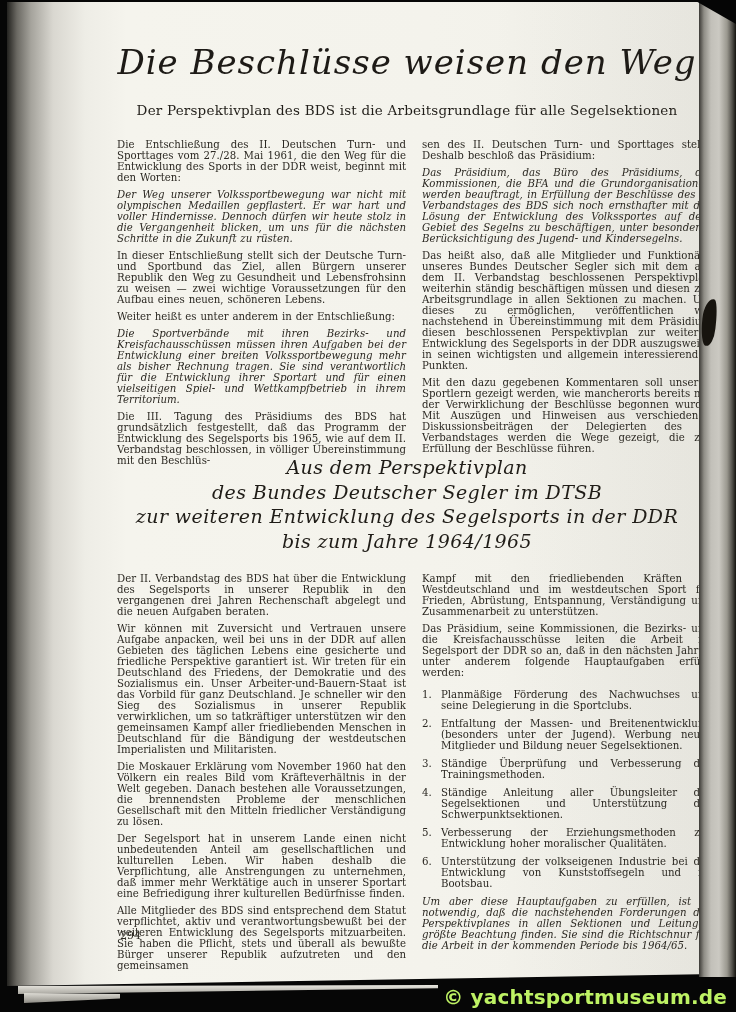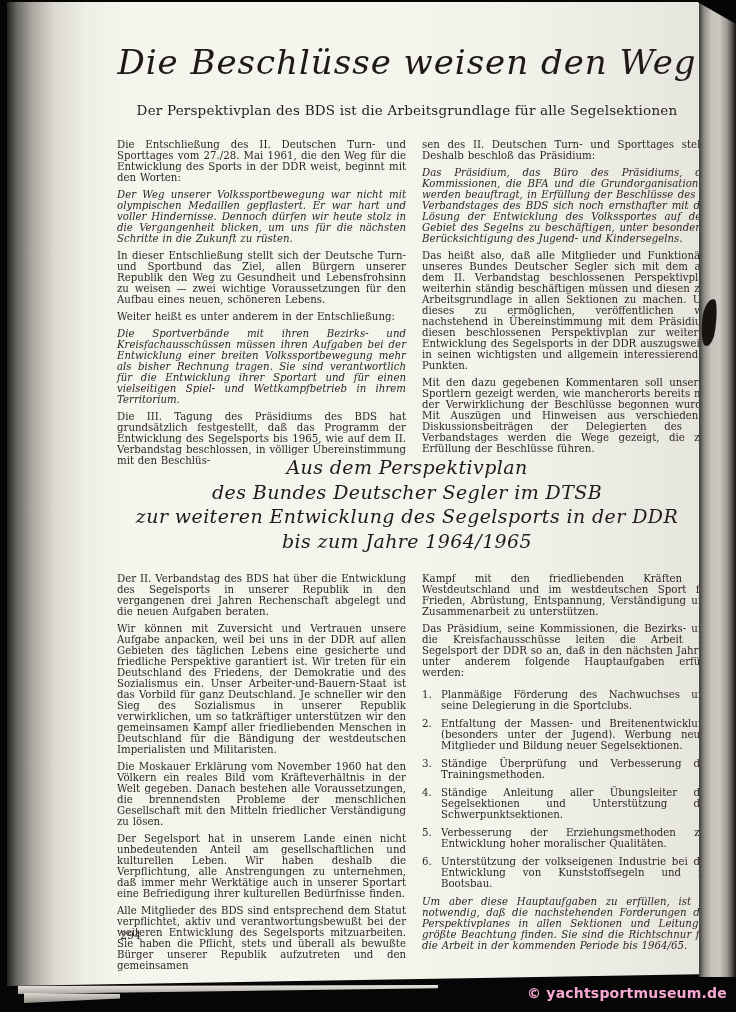--- a/index.html
+++ b/index.html
@@ -45,22 +45,22 @@
     clip-path:polygon(0 10%,100% 0,100% 35%,0 100%);
   }
   .page-stack-2{
     position:absolute;left:24px;top:993px;width:96px;height:10px;
     background:linear-gradient(180deg,#dddbd4,#8e8c85);
     clip-path:polygon(0 0,100% 10%,100% 55%,0 100%);
   }
   .watermark{
     position:absolute;right:9px;top:985px;
     font-family:"DejaVu Sans", sans-serif;
-    font-weight:bold;font-size:14px;letter-spacing:0.2px;
-    color:#f9a8d4;
+    font-weight:bold;font-size:20px;letter-spacing:0.2px;
+    color:#bef264;
   }
   
   .ink{color:#2b2822;}
   .doc-title{
     position:absolute;left:100px;top:40px;width:600px;
     text-align:center;font-style:italic;font-size:34px;
     letter-spacing:1px;color:#1d1a16;
   }
   .doc-subtitle{
     position:absolute;left:100px;top:100px;width:600px;

